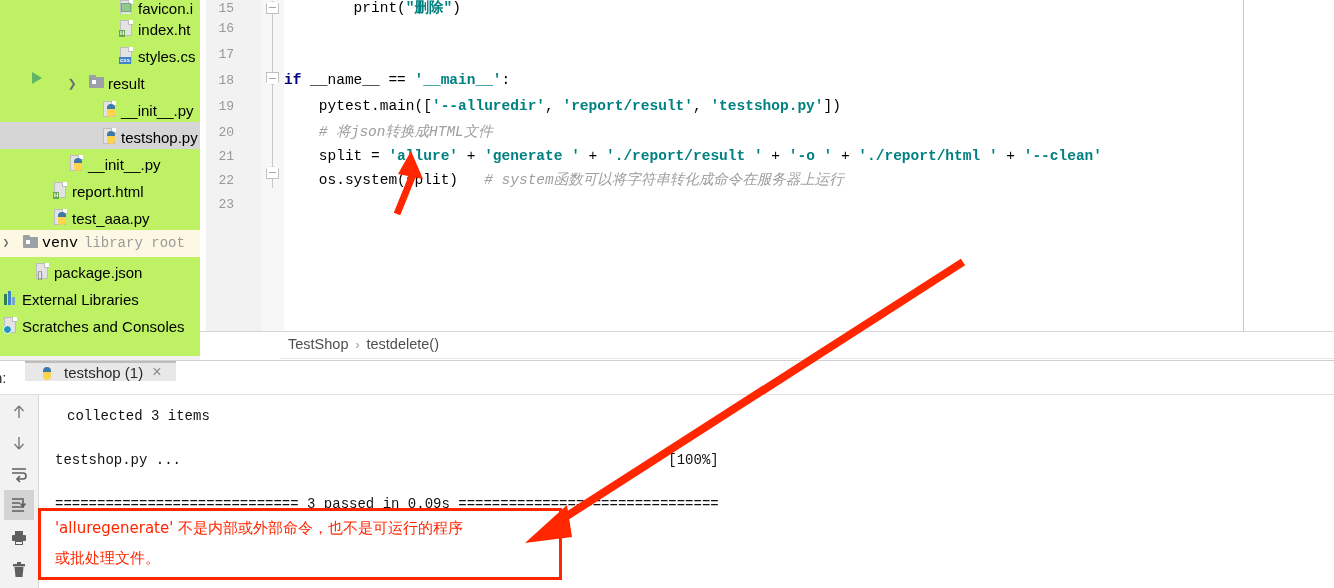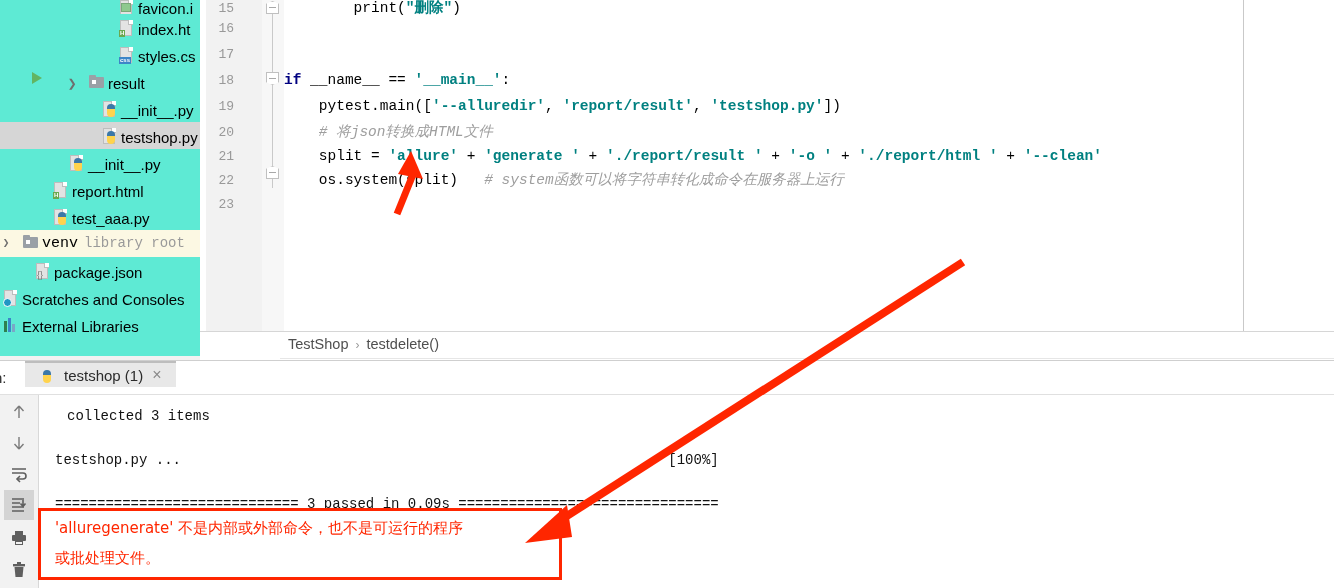--- a/index.html
+++ b/index.html
@@ -5,21 +5,21 @@
   html,body{margin:0;padding:0;}
   body{
     width:1334px;height:588px;overflow:hidden;position:relative;
     background:#ffffff;
     font-family:"Liberation Sans","DejaVu Sans",sans-serif;
     font-size:13px;color:#000;
   }
   .abs{position:absolute;}
 
   
-  #project-tree{left:0;top:0;width:200px;height:356px;background:#5eead4;overflow:hidden;}
+  #project-tree{left:0;top:0;width:200px;height:356px;background:#bef264;overflow:hidden;}
   .tree-row{position:relative;height:27px;line-height:27px;white-space:nowrap;font-size:15px;color:#000;}
   .tree-row.selected{background:#d6d6d6;}
   .tree-row.highlight{background:#fcf8e3;font-family:Liberation Mono, monospace;}
   .tree-label{vertical-align:middle;}
   .tree-sub{color:#9a9a9a;font-size:14px;padding-left:6px;}
   .arrow{display:inline-block;width:12px;text-align:center;color:#6e6e6e;font-size:11px;vertical-align:middle;}
   .ico{display:inline-block;width:17px;height:17px;vertical-align:-4px;margin-right:3px;position:relative;}
 
   
   .ico .sheet{position:absolute;left:2px;top:0;width:12px;height:16px;background:#e3e3e3;border:1px solid #bdbdbd;box-sizing:border-box;}
@@ -73,21 +73,21 @@
   #breadcrumb .sep{color:#9b9b9b;padding:0 7px;font-size:12px;}
   #breadcrumb-underline{position:absolute;left:80px;top:26px;width:1154px;height:1px;background:#e6e6e6;}
 
   
   #tree-bottom-strip{left:0;top:356px;width:200px;height:5px;background:#f2f2f2;}
   #panel-sep{left:0;top:360px;width:1334px;height:1px;background:#cfcfcf;}
 
   
   #run-panel{left:0;top:361px;width:1334px;height:227px;background:#fff;}
   #run-label{position:absolute;left:-6px;top:8px;font-size:15px;color:#333;}
-  #run-tab{position:absolute;left:25px;top:0px;height:26px;background:#e8e8e8;border-top:2px solid #bdbdbd;
+  #run-tab{position:absolute;left:25px;top:0px;height:20px;background:#e8e8e8;border-top:2px solid #bdbdbd;
            padding:0 14px 0 12px;display:flex;align-items:center;gap:7px;box-sizing:border-box;}
   #run-tab .t{font-size:15px;color:#2b2b2b;}
   #run-tab .x{font-size:16px;color:#8a8a8a;margin-left:2px;}
   #tabstrip-line{position:absolute;left:0;top:33px;width:1334px;height:1px;background:#e0e0e0;}
 
   #run-toolbar{position:absolute;left:0;top:34px;width:38px;height:193px;background:#f2f2f2;border-right:1px solid #d8d8d8;}
   .tbtn{position:absolute;left:4px;width:30px;height:30px;}
   .tbtn.active{background:#d4d4d4;}
   .tbtn svg{position:absolute;left:6px;top:6px;}
 
@@ -111,22 +111,22 @@
     <div class="tree-row"><span style="display:inline-block;width:118px"></span><span class="ico"><span class="sheet"></span><span class="corner"></span><span class="tag html">H</span></span><span class="tree-label">index.ht</span></div>
     <div class="tree-row"><span style="display:inline-block;width:118px"></span><span class="ico"><span class="sheet"></span><span class="corner"></span><span class="tag css">css</span></span><span class="tree-label">styles.cs</span></div>
     <div class="tree-row"><span class="arrow" style="margin-left:66px">❯</span><span style="display:inline-block;width:10px"></span><span class="ico"><span class="foldlip"></span><span class="fold"></span><span class="folddot"></span></span><span class="tree-label">result</span></div>
     <div class="tree-row"><span style="display:inline-block;width:101px"></span><span class="ico"><span class="sheet"></span><span class="corner"></span><span class="py1"></span><span class="py2"></span></span><span class="tree-label">__init__.py</span></div>
     <div class="tree-row selected"><span style="display:inline-block;width:101px"></span><span class="ico"><span class="sheet"></span><span class="corner"></span><span class="py1"></span><span class="py2"></span></span><span class="tree-label">testshop.py</span></div>
     <div class="tree-row"><span style="display:inline-block;width:68px"></span><span class="ico"><span class="sheet"></span><span class="corner"></span><span class="py1"></span><span class="py2"></span></span><span class="tree-label">__init__.py</span></div>
     <div class="tree-row"><span style="display:inline-block;width:52px"></span><span class="ico"><span class="sheet"></span><span class="corner"></span><span class="tag html">H</span></span><span class="tree-label">report.html</span></div>
     <div class="tree-row"><span style="display:inline-block;width:52px"></span><span class="ico"><span class="sheet"></span><span class="corner"></span><span class="py1"></span><span class="py2"></span></span><span class="tree-label">test_aaa.py</span></div>
     <div class="tree-row highlight"><span class="arrow" style="margin-left:0px">❯</span><span style="display:inline-block;width:10px"></span><span class="ico"><span class="foldlip"></span><span class="fold"></span><span class="folddot"></span></span><span class="tree-label">venv</span><span class="tree-sub">library root</span></div>
     <div class="tree-row"><span style="display:inline-block;width:34px"></span><span class="ico"><span class="sheet"></span><span class="corner"></span><span class="brace">{}</span></span><span class="tree-label">package.json</span></div>
+    <div class="tree-row"><span style="display:inline-block;width:2px"></span><span class="ico"><span class="bar" style="left:2px;height:11px;background:#2f7f4f;"></span><span class="bar" style="left:6px;height:14px;background:#3d85c8;"></span><span class="bar" style="left:10px;height:8px;background:#7aa7c7;"></span></span><span class="tree-label">External Libraries</span></div>
     <div class="tree-row"><span style="display:inline-block;width:2px"></span><span class="ico"><span class="sheet"></span><span class="corner"></span><span class="clk"></span></span><span class="tree-label">Scratches and Consoles</span></div>
-    <div class="tree-row"><span style="display:inline-block;width:2px"></span><span class="ico"><span class="bar" style="left:2px;height:11px;background:#2f7f4f;"></span><span class="bar" style="left:6px;height:14px;background:#3d85c8;"></span><span class="bar" style="left:10px;height:8px;background:#7aa7c7;"></span></span><span class="tree-label">External Libraries</span></div>
   </div>
 
 <div class="abs" id="editor-pane"></div>
 <div class="abs" id="editor-scrollbar-col"></div>
 <div class="abs" id="gutter">
     <div class="lnum" style="top: 1px;">15</div>
     <div class="lnum" style="top: 21px;">16</div>
     <div class="lnum" style="top: 47px;">17</div>
     <div class="lnum" style="top: 73px;">18</div>
     <div class="lnum" style="top: 99px;">19</div>

